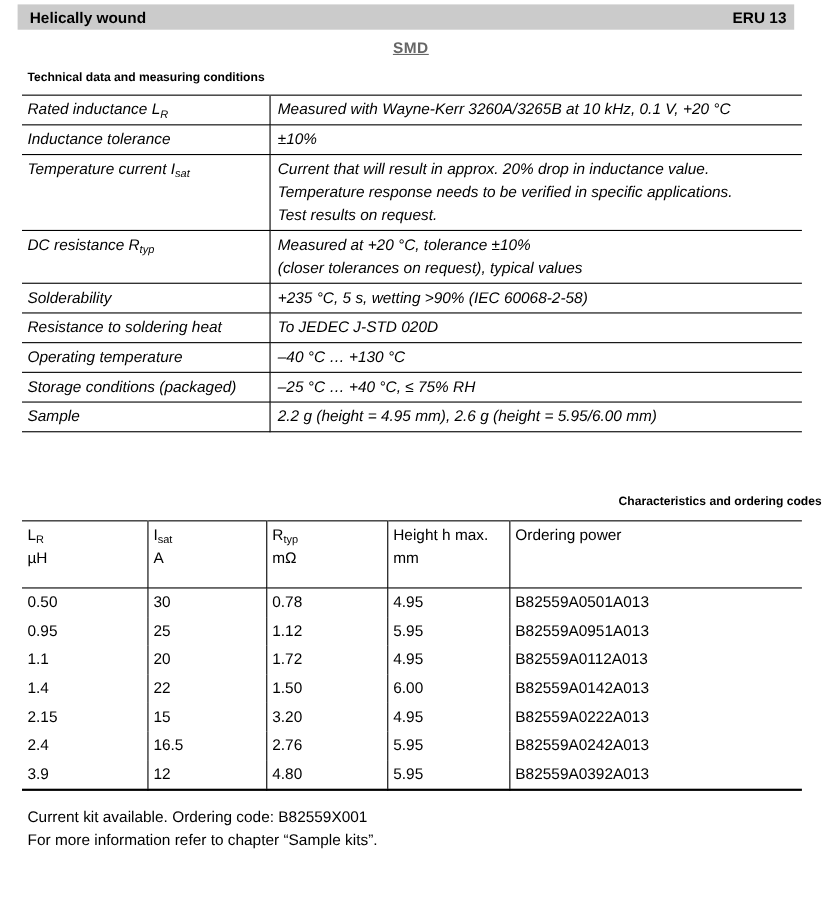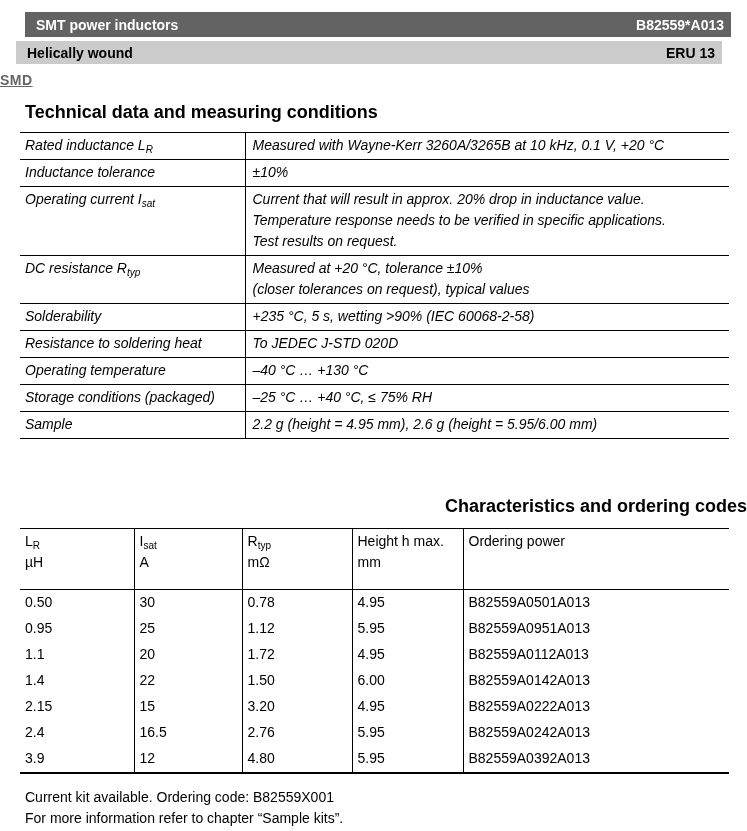--- a/index.html
+++ b/index.html
@@ -31,32 +31,32 @@
     color: #ffffff;
   }
   .bar-light {
     margin-top: 4px;
     height: 23px;
     background: #cbcbcb;
     color: #000000;
     margin-left: 16px;
   }
   
-  .smd-wrap { text-align: left; margin-top: 8px; }
+  .smd-wrap { text-align: center; margin-top: 8px; }
   .smd {
     font-weight: bold;
     color: #666666;
     text-decoration: underline;
     letter-spacing: 0.5px;
   }
   
   .section-heading {
     margin: 14px 0 0 25px;
     font-weight: bold;
-    font-size: 18px;
+    font-size: 11px;
   }
   .section-heading.second { margin-top: 57px; text-align: right; }
   
   table {
     border-collapse: collapse;
     table-layout: fixed;
     margin-left: 20px;
     width: 709px;
   }
   td, th { box-sizing: border-box; }
@@ -100,24 +100,20 @@
   .char-table .c3 { width: 111px; }
   .char-table .c4 { width: 266px; }
   
   .footer-notes { margin: 13px 0 0 25px; line-height: 21px; }
 </style>
 </head>
 <body>
 
 <div class="page">
 
-  <div class="bar bar-dark">
-    <span>SMT power inductors</span>
-    <span>B82559*A013</span>
-  </div>
 
   <div class="bar bar-light">
     <span>Helically wound</span>
     <span>ERU 13</span>
   </div>
 
   <div class="smd-wrap">
     <span class="smd">SMD</span>
   </div>
 
@@ -127,21 +123,21 @@
     <tbody>
       <tr>
         <td class="param"><span>Rated inductance L</span><sub>R</sub></td>
         <td class="value">Measured with Wayne-Kerr 3260A/3265B at 10 kHz, 0.1 V, +20 °C</td>
       </tr>
       <tr>
         <td class="param"><span>Inductance tolerance</span><sub></sub></td>
         <td class="value">±10%</td>
       </tr>
       <tr>
-        <td class="param"><span>Operating current I</span><sub>sat</sub></td>
+        <td class="param"><span>Temperature current I</span><sub>sat</sub></td>
         <td class="value">Current that will result in approx. 20% drop in inductance value.
 Temperature response needs to be verified in specific applications.
 Test results on request.</td>
       </tr>
       <tr>
         <td class="param"><span>DC resistance R</span><sub>typ</sub></td>
         <td class="value">Measured at +20 °C, tolerance ±10%
 (closer tolerances on request), typical values</td>
       </tr>
       <tr>

